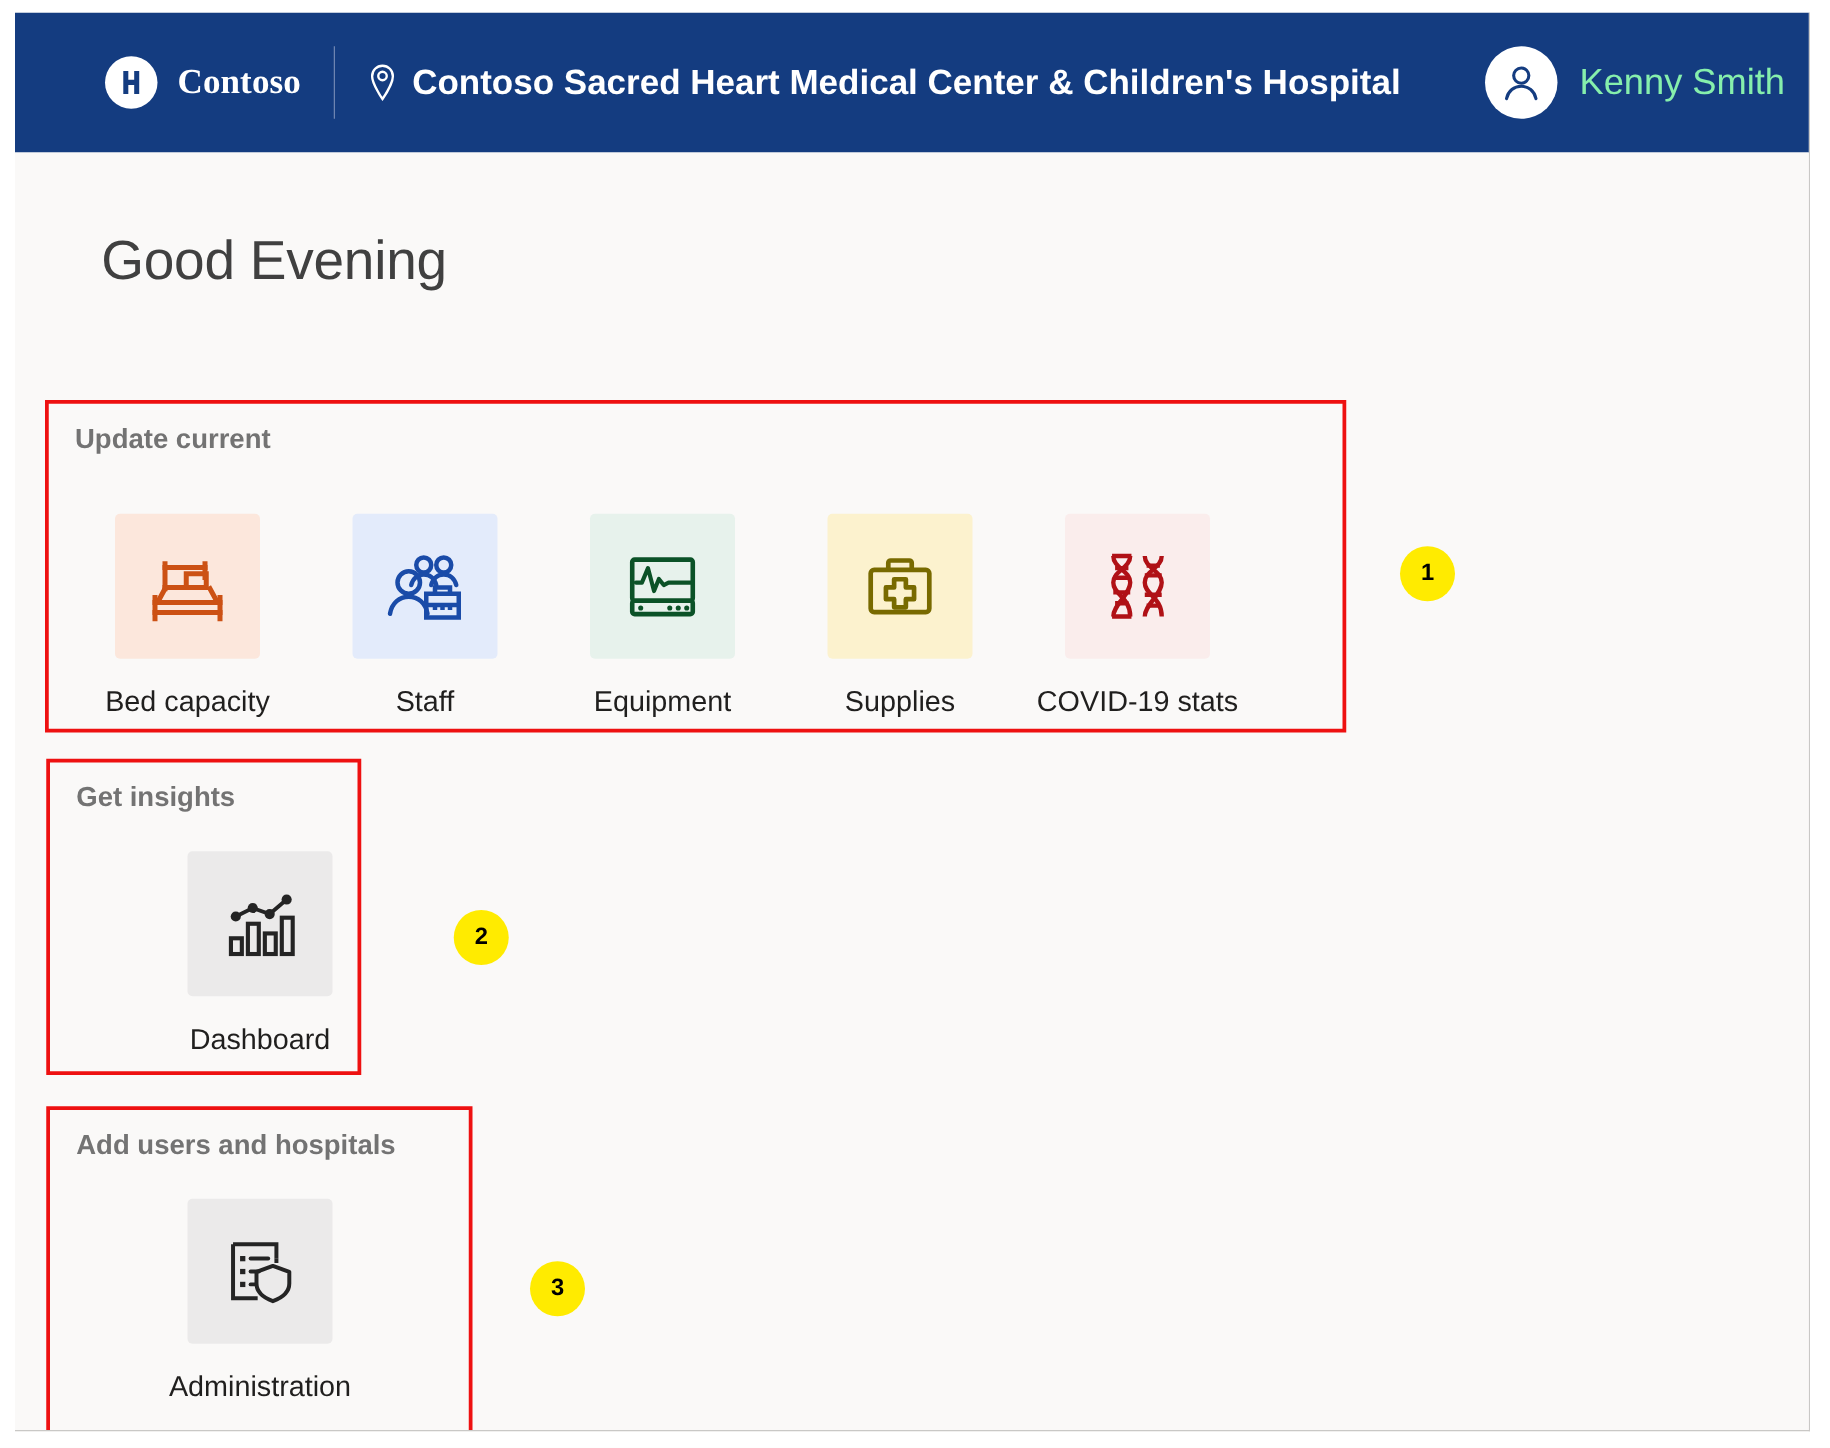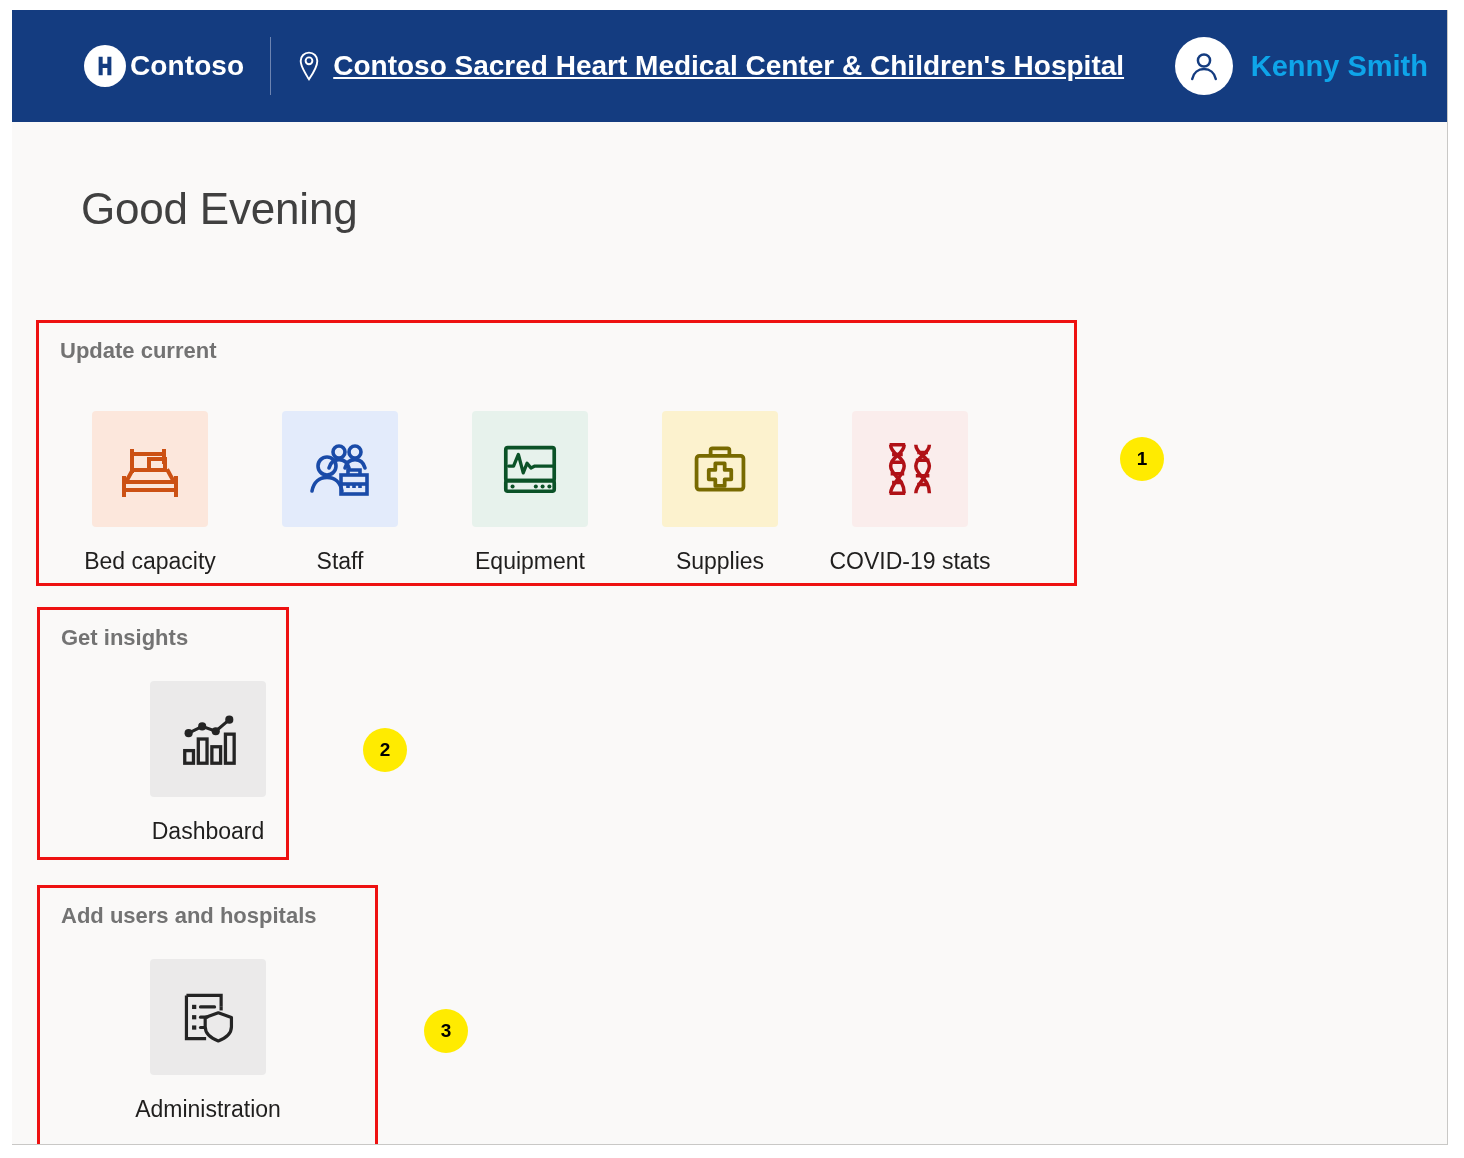--- a/index.html
+++ b/index.html
@@ -42,22 +42,23 @@
     height: 112px;
     background: #143c80;
     display: flex;
     align-items: center;
     padding: 0 0 0 72px;
   }
 
   .brand {
     display: flex;
     align-items: center;
-    gap: 4px;
-    flex: 0 0 auto;
+    gap: 16px;
+    flex: 0 0 auto;
+    font-family: Liberation Serif, serif;
   }
 
   .brand-logo {
     width: 42px;
     height: 42px;
     border-radius: 50%;
     background: #ffffff;
     display: flex;
     align-items: center;
     justify-content: center;
@@ -85,21 +86,20 @@
     display: flex;
     align-items: center;
     gap: 12px;
     flex: 0 0 auto;
   }
   .site-name {
     color: #ffffff;
     font-size: 28px;
     font-weight: 700;
     white-space: nowrap;
-    text-decoration: underline;
   }
   .pin-icon svg { display: block; }
 
   .user-area {
     margin-left: auto;
     margin-right: 20px;
     display: flex;
     align-items: center;
     gap: 18px;
     flex: 0 0 auto;
@@ -109,23 +109,23 @@
     height: 58px;
     border-radius: 50%;
     background: #ffffff;
     display: flex;
     align-items: center;
     justify-content: center;
     flex: 0 0 auto;
   }
   .avatar svg { display: block; }
   .user-name {
-    color: #0ea5e9;
+    color: #86efac;
     font-size: 29px;
-    font-weight: 700;
+    font-weight: 400;
     white-space: nowrap;
   }
 
   
   .page-body {
     position: absolute;
     left: 0;
     top: 112px;
     width: 1436px;
     height: 1023px;

